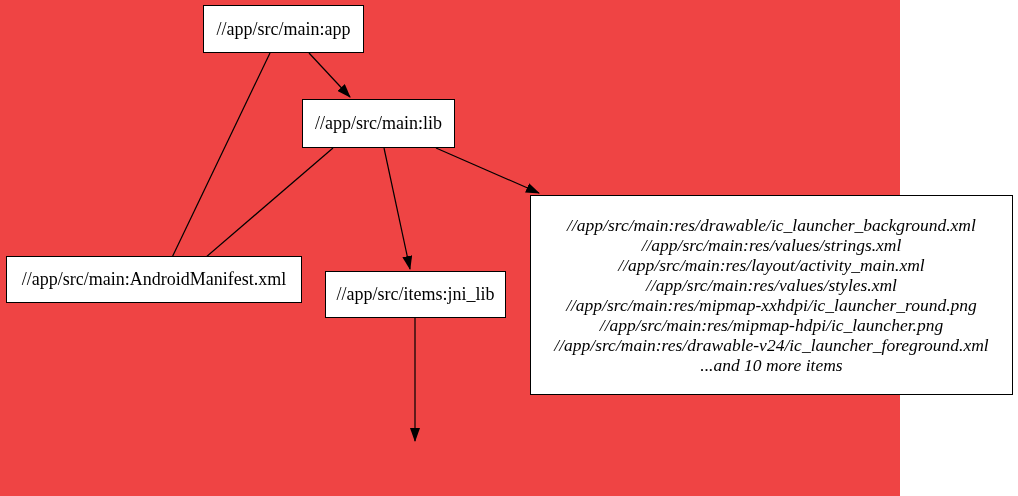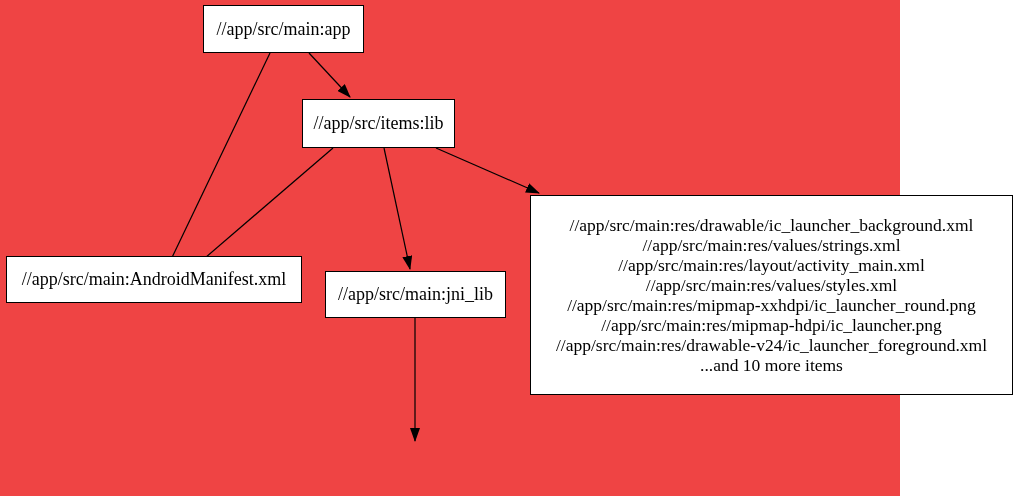--- a/index.html
+++ b/index.html
@@ -36,21 +36,21 @@
     font-size: 18px;
     text-align: center;
     white-space: nowrap;
   }
   .node-app            { left: 203px; top:   5px; width: 161px; height: 48px; }
   .node-lib            { left: 302px; top:  99px; width: 153px; height: 49px; }
   .node-manifest       { left:   6px; top: 256px; width: 296px; height: 47px; }
   .node-jni-lib        { left: 325px; top: 271px; width: 181px; height: 47px; }
   .node-native         { left: 281px; top: 443px; width: 267px; height: 47px; }
   .node-resources      { left: 530px; top: 195px; width: 483px; height: 200px;
-                         flex-direction: column; justify-content: center; }
+                         flex-direction: column; justify-content: center; font-style: italic; }
   .node-resources .res-line {
     line-height: 20px;
     height: 20px;
     font-size: 17.5px;
   }
 </style>
 </head>
 <body>
 
 <div class="graph-canvas">
@@ -67,29 +67,29 @@
     <line x1="384" y1="148" x2="410" y2="269" stroke="#000000" stroke-width="1.2" marker-end="url(#arrow)"></line>
     <line x1="436" y1="148" x2="539" y2="193" stroke="#000000" stroke-width="1.2" marker-end="url(#arrow)"></line>
     <line x1="415" y1="318" x2="415" y2="441" stroke="#000000" stroke-width="1.2" marker-end="url(#arrow)"></line>
   </svg>
 
   <div class="node node-app">
     <span>//app/src/main:app</span>
   </div>
 
   <div class="node node-lib">
-    <span>//app/src/items:lib</span>
+    <span>//app/src/main:lib</span>
   </div>
 
   <div class="node node-manifest">
     <span>//app/src/main:AndroidManifest.xml</span>
   </div>
 
   <div class="node node-jni-lib">
-    <span>//app/src/main:jni_lib</span>
+    <span>//app/src/items:jni_lib</span>
   </div>
 
   <div class="node node-resources">
     <div class="res-line">//app/src/main:res/drawable/ic_launcher_background.xml</div>
     <div class="res-line">//app/src/main:res/values/strings.xml</div>
     <div class="res-line">//app/src/main:res/layout/activity_main.xml</div>
     <div class="res-line">//app/src/main:res/values/styles.xml</div>
     <div class="res-line">//app/src/main:res/mipmap-xxhdpi/ic_launcher_round.png</div>
     <div class="res-line">//app/src/main:res/mipmap-hdpi/ic_launcher.png</div>
     <div class="res-line">//app/src/main:res/drawable-v24/ic_launcher_foreground.xml</div>

